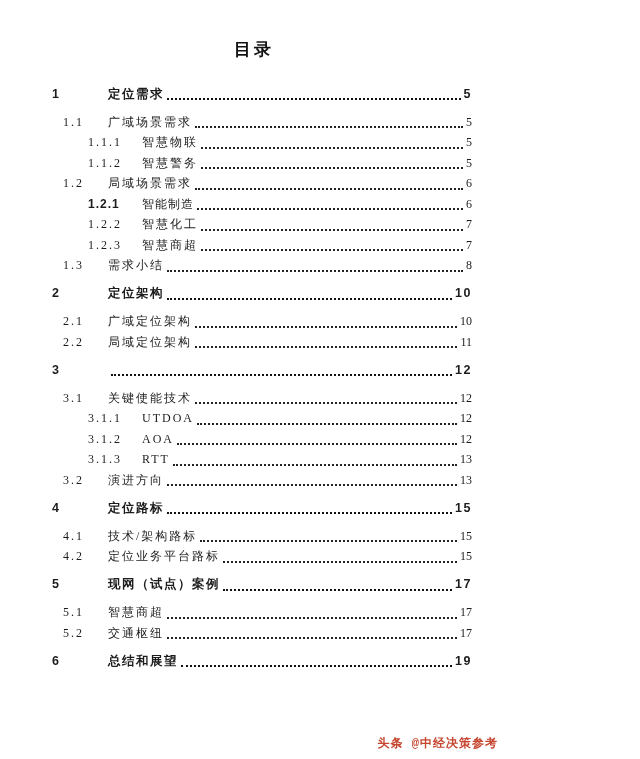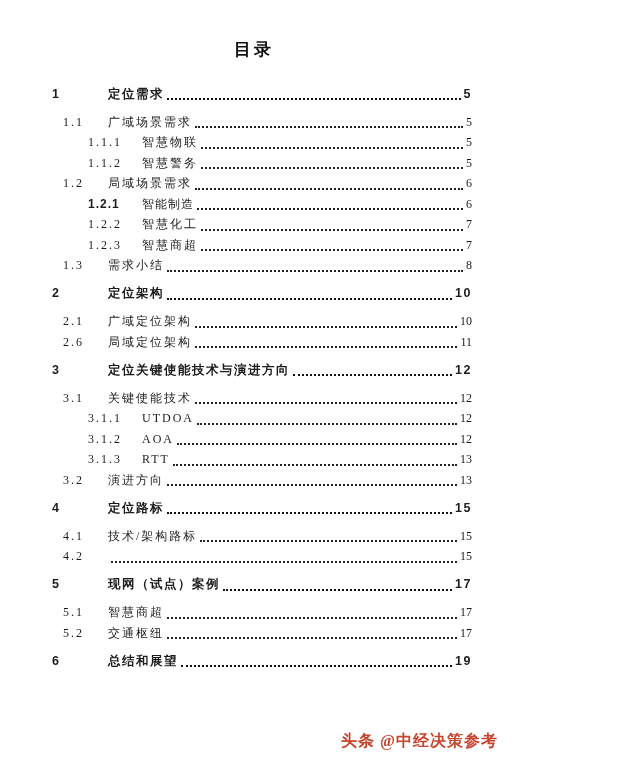--- a/index.html
+++ b/index.html
@@ -58,23 +58,23 @@
   .nb .num{
     font-family:"Liberation Sans","DejaVu Sans",sans-serif;
     font-weight:bold;
     letter-spacing:1px;
   }
   .nb .title{letter-spacing:1px;}
   .ref{margin-top:0;}
   .watermark{
     position:absolute;
     right:10px;bottom:7px;
-    font-family:Liberation Serif, serif;
-    font-weight:bold;
-    font-size:16px;
+    font-family:Liberation Mono, monospace;
+    font-weight:bold;
+    font-size:12px;
     letter-spacing:1px;
   }
 </style>
 </head>
 <body>
 
 <div class="page">
 
   <div class="doc-title">目录</div>
 
@@ -139,28 +139,27 @@
       <span class="leader"></span>
       <span class="pagenum">10</span>
     </div>
       <div class="row lvl2">
       <span class="num">2.1</span>
       <span class="title">广域定位架构</span>
       <span class="leader"></span>
       <span class="pagenum">10</span>
     </div>
       <div class="row lvl2">
-      <span class="num">2.6</span>
+      <span class="num">2.2</span>
       <span class="title">局域定位架构</span>
       <span class="leader"></span>
       <span class="pagenum">11</span>
     </div>
       <div class="row lvl1 b">
       <span class="num">3</span>
-      <span class="title">定位关键使能技术与演进方向</span>
       <span class="leader"></span>
       <span class="pagenum">12</span>
     </div>
       <div class="row lvl2">
       <span class="num">3.1</span>
       <span class="title">关键使能技术</span>
       <span class="leader"></span>
       <span class="pagenum">12</span>
     </div>
       <div class="row lvl3">
@@ -194,20 +193,21 @@
       <span class="pagenum">15</span>
     </div>
       <div class="row lvl2">
       <span class="num">4.1</span>
       <span class="title">技术/架构路标</span>
       <span class="leader"></span>
       <span class="pagenum">15</span>
     </div>
       <div class="row lvl2">
       <span class="num">4.2</span>
+      <span class="title">定位业务平台路标</span>
       <span class="leader"></span>
       <span class="pagenum">15</span>
     </div>
       <div class="row lvl1 b">
       <span class="num">5</span>
       <span class="title">现网（试点）案例</span>
       <span class="leader"></span>
       <span class="pagenum">17</span>
     </div>
       <div class="row lvl2">

